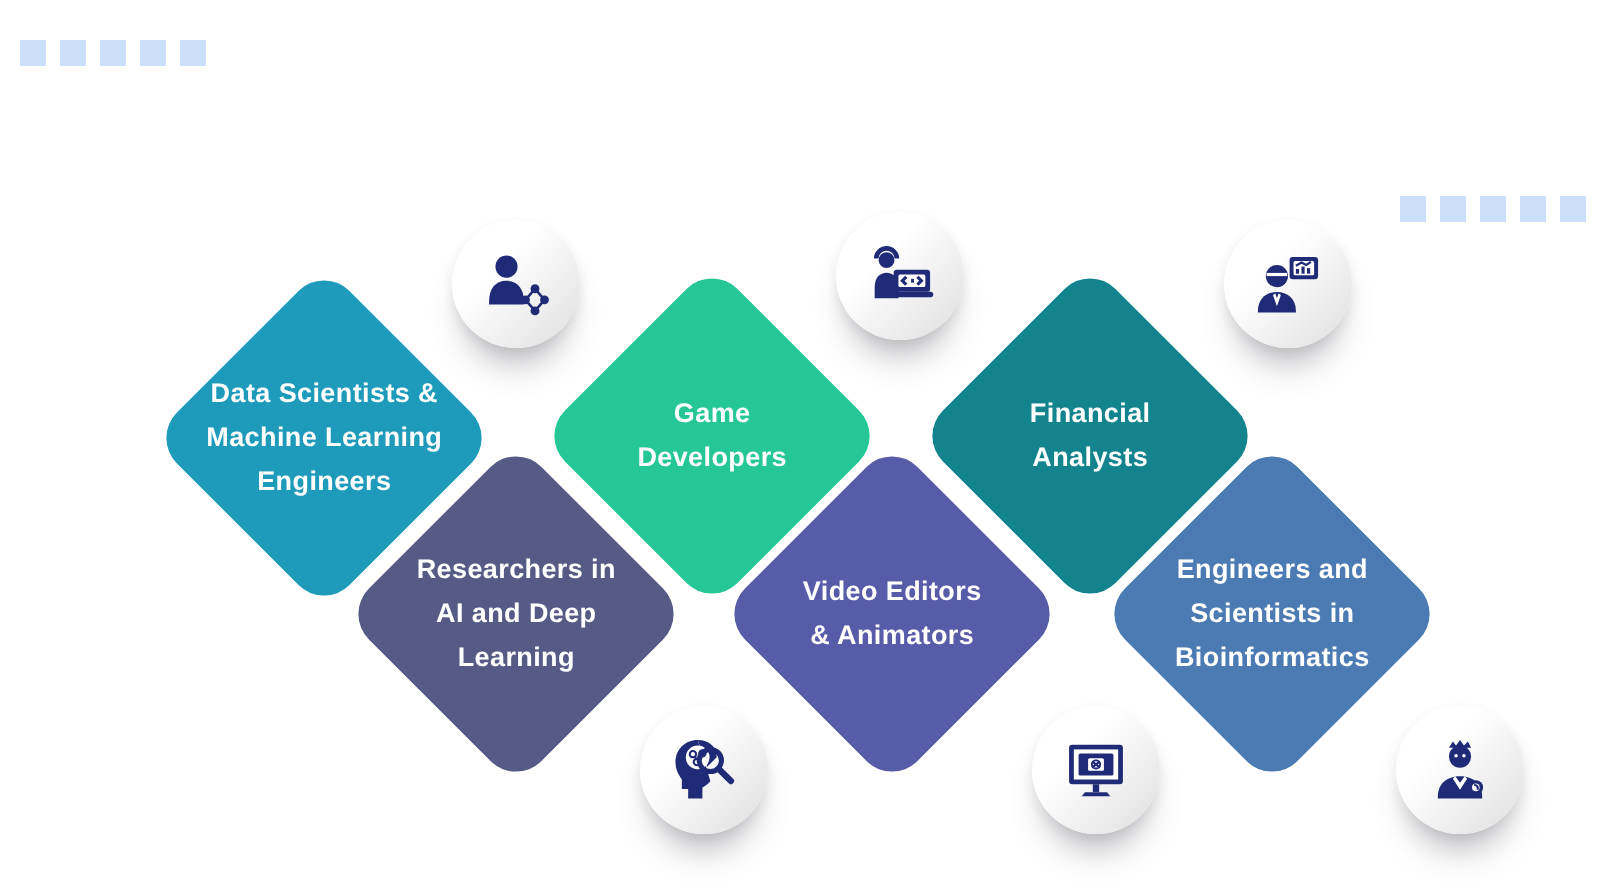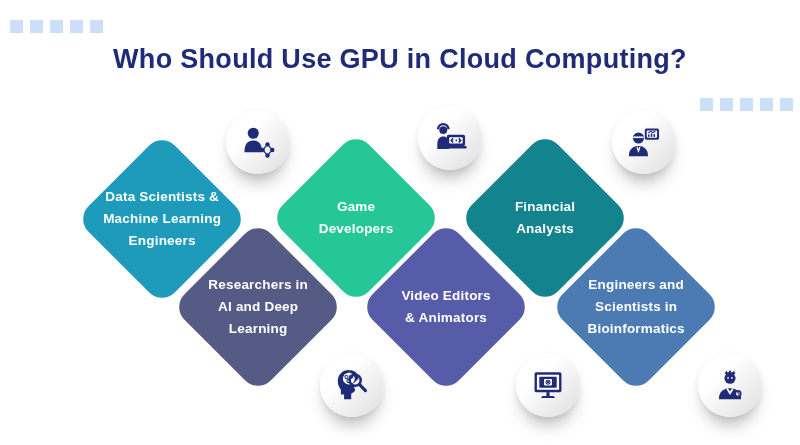--- a/index.html
+++ b/index.html
@@ -65,21 +65,20 @@
   </div>
 
   <div class="deco-row right">
     <div class="deco-sq"></div>
     <div class="deco-sq"></div>
     <div class="deco-sq"></div>
     <div class="deco-sq"></div>
     <div class="deco-sq"></div>
   </div>
 
-  <div class="title">Who Should Use GPU in Cloud Computing?</div>
 
   <div class="diamond d1" style="background: rgb(30, 155, 187);">
     <div class="label">Data Scientists &amp;
 Machine Learning
 Engineers</div>
   </div>
   <div class="diamond d2" style="background: rgb(36, 199, 149);">
     <div class="label">Game
 Developers</div>
   </div>

